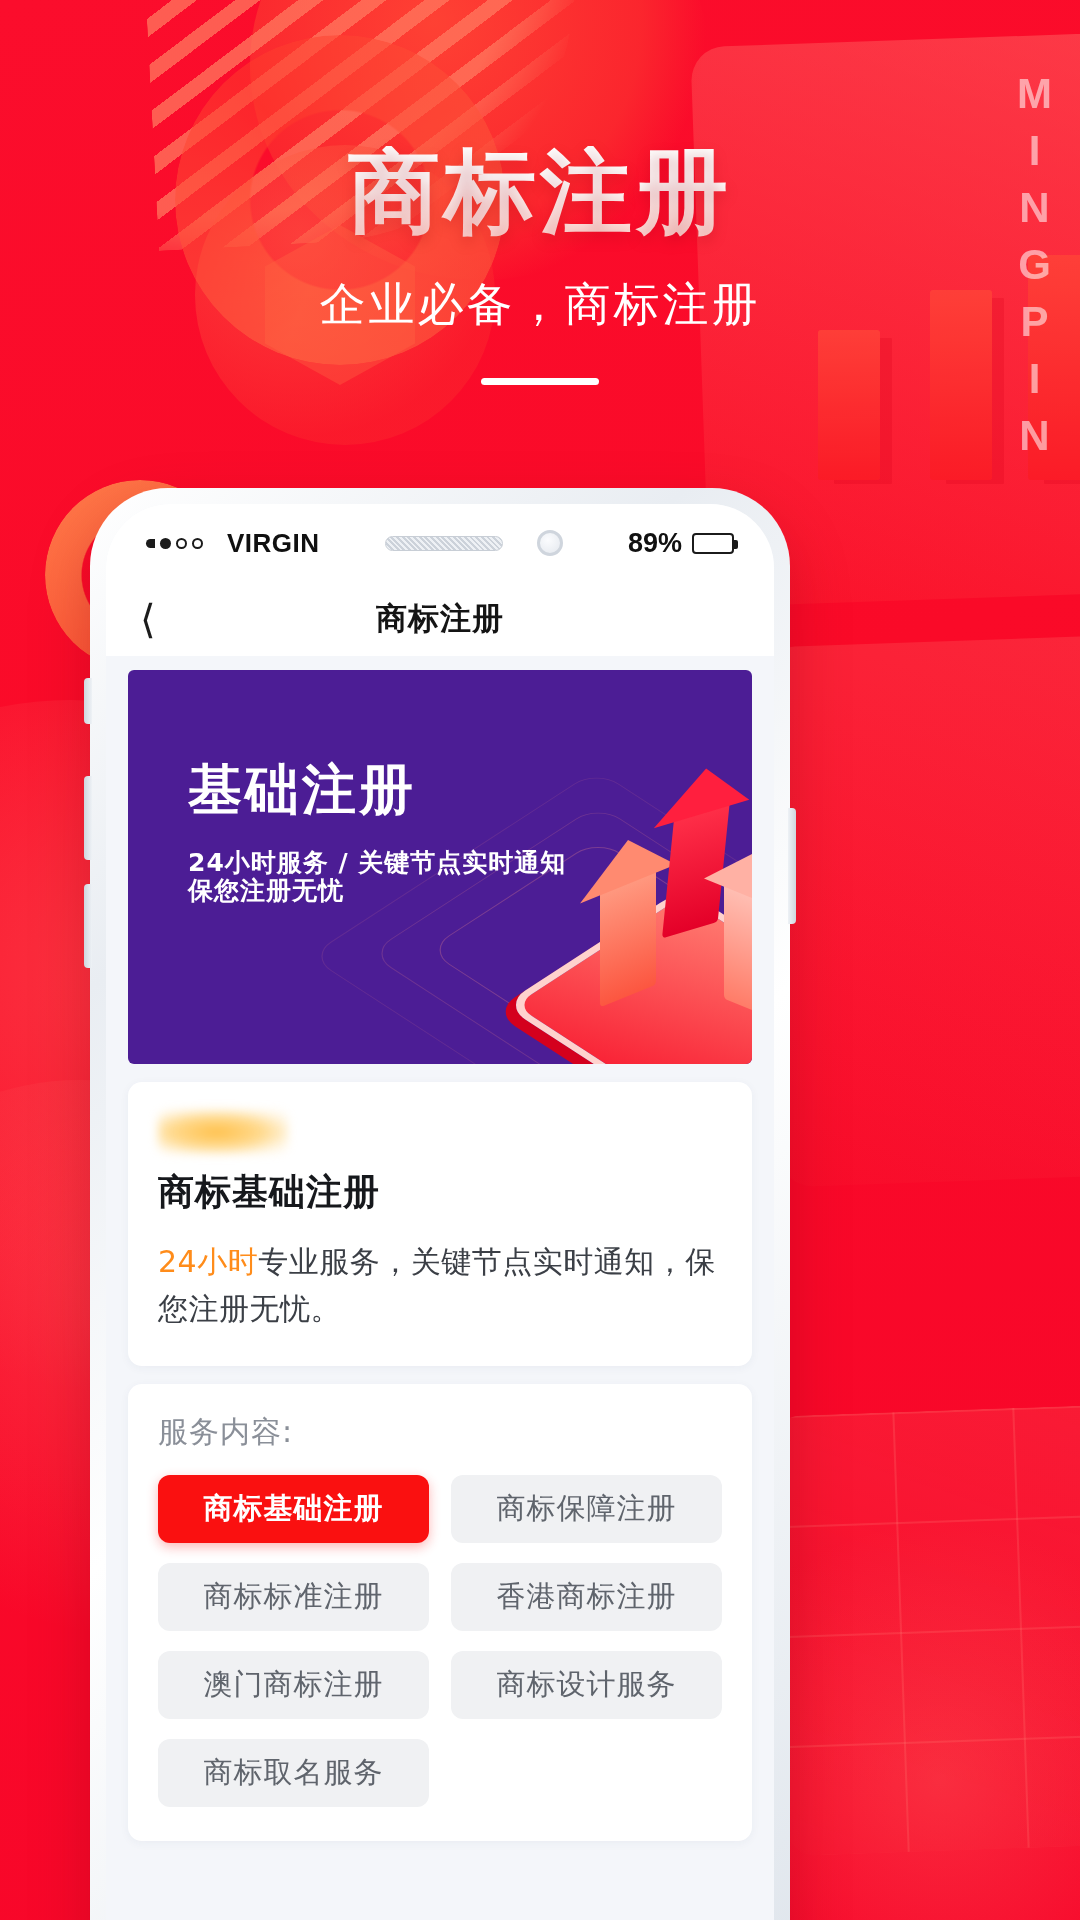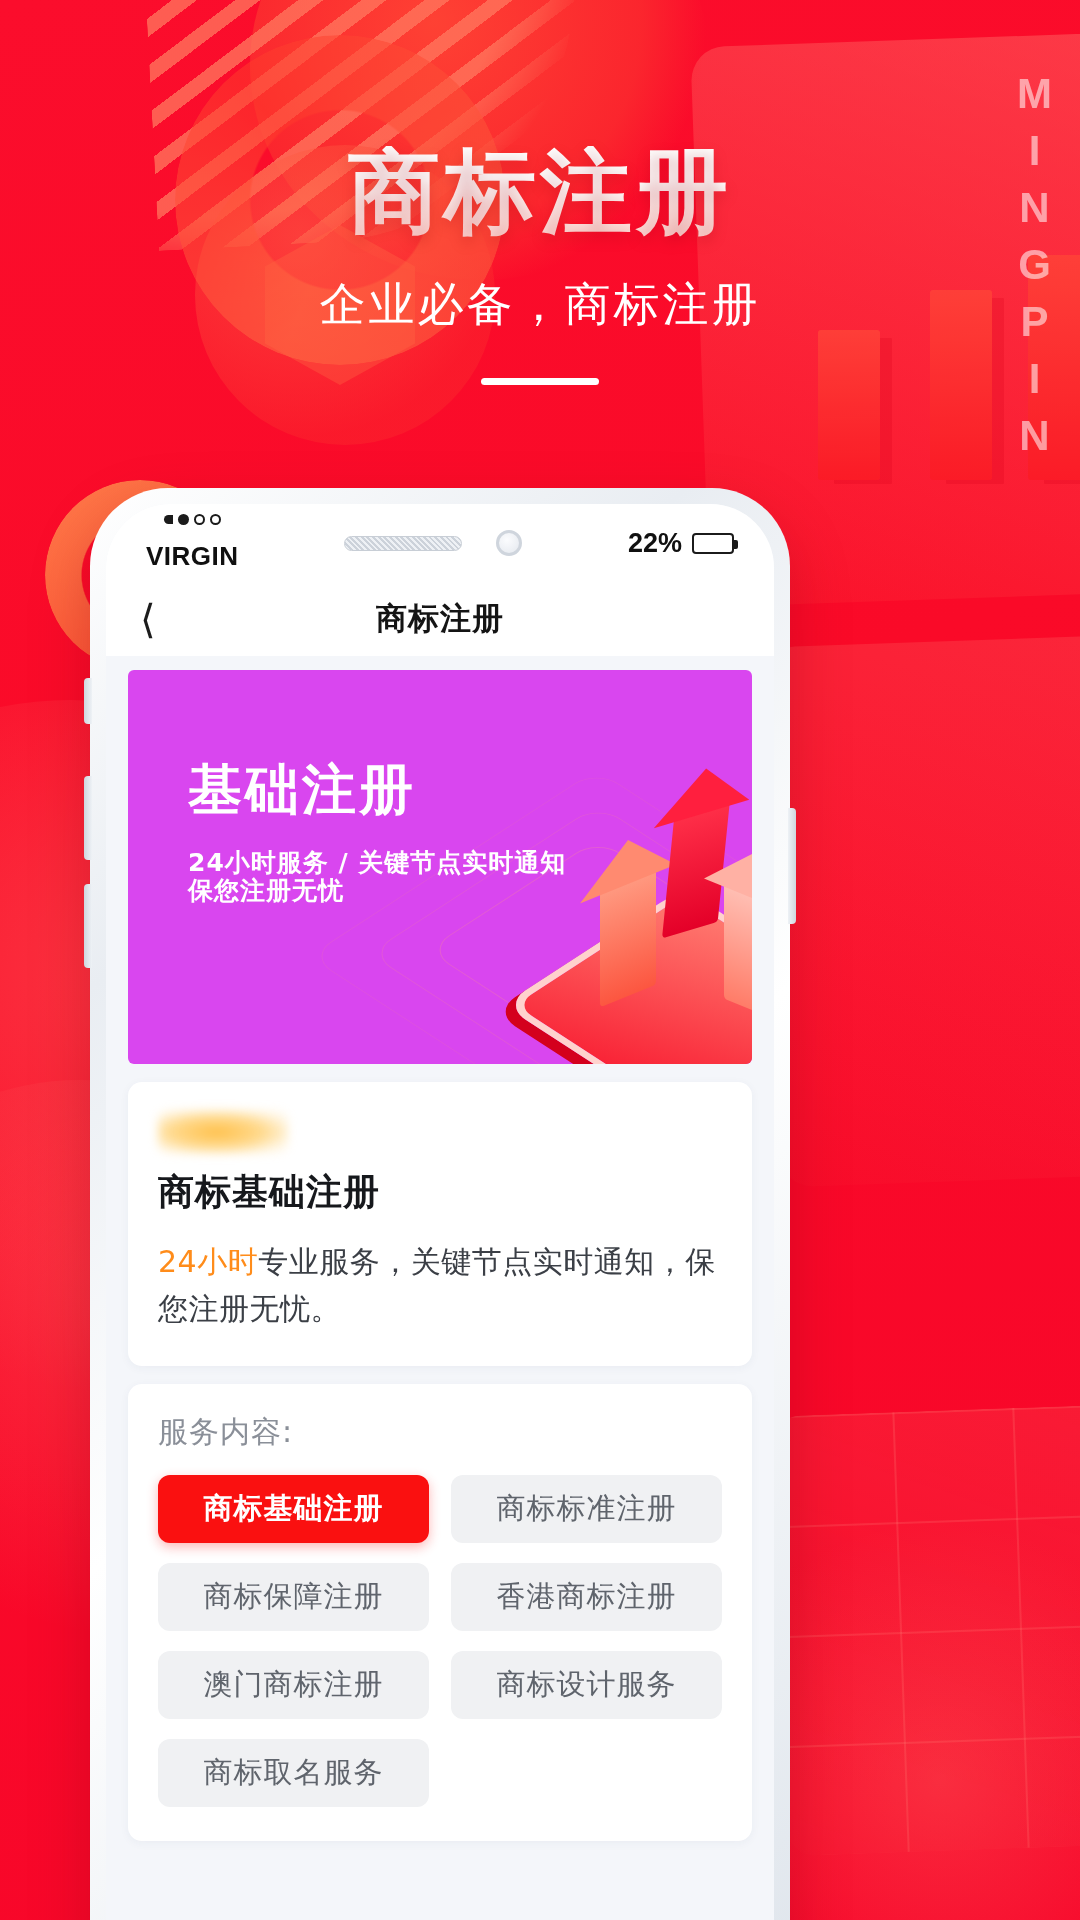--- a/index.html
+++ b/index.html
@@ -152,21 +152,21 @@
     position:absolute; top:0; left:50%; transform:translateX(-50%);
     width:330px; height:52px; background:#ffffff;
     border-radius:0 0 26px 26px; z-index:4;
   }
 
   
   .statusbar {
     height:78px; background:#fff; display:flex; align-items:center;
     justify-content:space-between; padding:0 40px; position:relative; z-index:5;
   }
-  .sb-left { display:flex; align-items:center; gap:16px;flex-direction:column; }
+  .sb-left { display:flex; align-items:center; gap:24px; }
   .dots { display:flex; align-items:center; gap:5px; }
   .dot { width:11px; height:11px; border-radius:50%; }
   .dot.f { background:#1b1b1b; }
   .dot.e { background:transparent; border:2px solid #1b1b1b; }
   .dot.h { width:9px;height:9px;background:#1b1b1b;border-radius:50% 0 0 50%; }
   .carrier { font-size:26px; font-weight:bold; color:#101010; letter-spacing:.5px; }
   .sb-center { display:flex; align-items:center; gap:34px; }
   .speaker { width:118px; height:15px; border-radius:9px;
              background:repeating-linear-gradient(45deg,#ccd2da 0 2px,#eef1f5 2px 4px);
              border:1px solid #c8ced6; }
@@ -186,21 +186,21 @@
   }
   .nav-back { font-size:40px; color:#1c1c1c; line-height:1; font-weight:300; }
   .nav-title {
     position:absolute; left:0; right:0; text-align:center;
     font-size:31px; font-weight:bold; color:#141414; letter-spacing:1px;
     font-family:"DejaVu Sans","Liberation Sans",sans-serif;
   }
 
   
   .banner {
-    margin:14px 22px 0; height:394px; background:#d946ef; border-radius:6px;
+    margin:14px 22px 0; height:394px; background:#4c1d95; border-radius:6px;
     position:relative; overflow:hidden;
   }
   .banner .rings { position:absolute; left:290px; top:120px; width:420px; height:330px; }
   .banner .rings i {
     position:absolute; border:1.5px solid rgba(255,150,140,.26); border-radius:26px;
     transform:rotate(45deg) skew(-12deg,-12deg);
   }
   .r1 { left:80px; top:60px;  width:200px; height:200px; }
   .r2 { left:46px; top:30px;  width:270px; height:268px; border-color:rgba(255,150,140,.18)!important; }
   .r3 { left:10px; top:0px;   width:342px; height:336px; border-color:rgba(255,150,140,.12)!important; }
@@ -322,21 +322,21 @@
             <i class="dot e"></i>
             <i class="dot e"></i>
         </span>
         <span class="carrier">VIRGIN</span>
       </div>
       <div class="sb-center">
         <span class="speaker"></span>
         <span class="camera"></span>
       </div>
       <div class="sb-right">
-        <span class="batt-pct">22%</span>
+        <span class="batt-pct">89%</span>
         <span class="batt">
           <span class="batt-fill" id="battFill" style="width:22%"></span>
         </span>
       </div>
     </div>
 
     <div class="navbar">
       <span class="nav-back">⟨</span>
       <span class="nav-title">商标注册</span>
     </div>
@@ -366,24 +366,24 @@
       </div>
     </div>
 
     <div class="card">
       <div class="sec-label">服务内容:</div>
       <div class="chips" id="chips">
           <div class="chip active">
             <span>商标基础注册</span>
           </div>
           <div class="chip">
+            <span>商标保障注册</span>
+          </div>
+          <div class="chip">
             <span>商标标准注册</span>
-          </div>
-          <div class="chip">
-            <span>商标保障注册</span>
           </div>
           <div class="chip">
             <span>香港商标注册</span>
           </div>
           <div class="chip">
             <span>澳门商标注册</span>
           </div>
           <div class="chip">
             <span>商标设计服务</span>
           </div>

